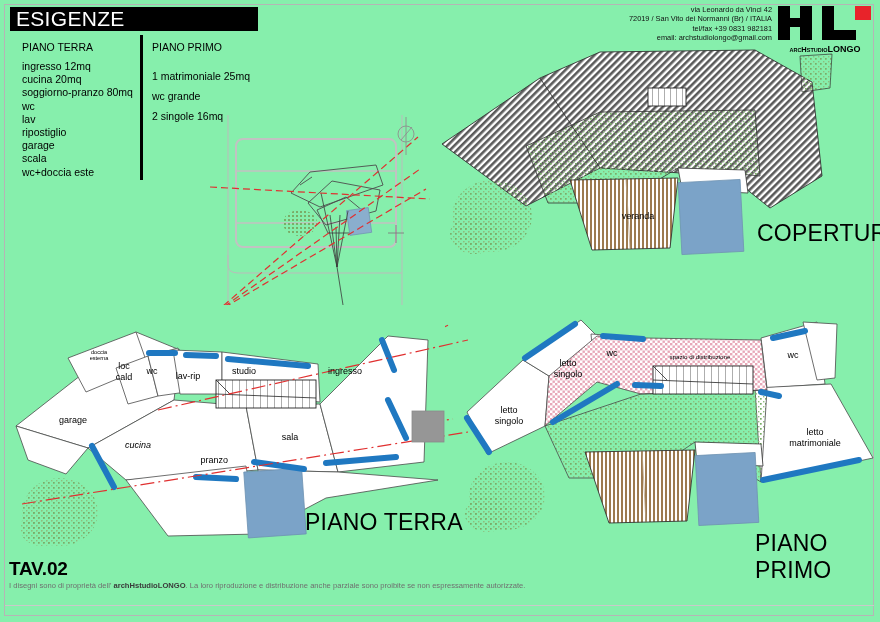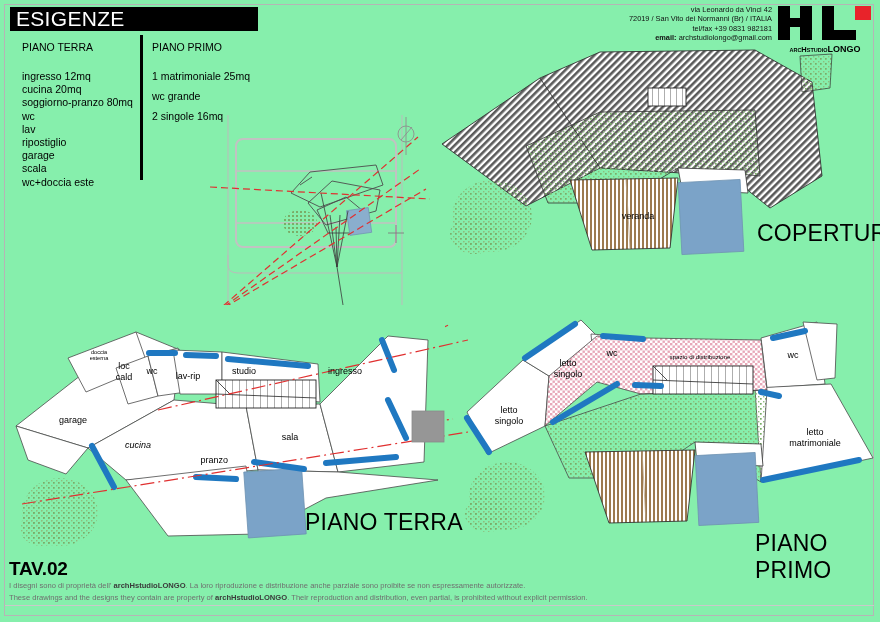--- a/index.html
+++ b/index.html
@@ -14,21 +14,21 @@
   .title-bar span{display:block;color:#fff;font-size:21px;line-height:24px;
                   padding-left:6px;letter-spacing:.3px;}
   .col-head{position:absolute;font-size:10.5px;}
   .list{position:absolute;font-size:10.5px;line-height:13.2px;}
   .list div{white-space:nowrap;}
   .vrule{position:absolute;left:140px;top:35px;width:3px;height:145px;background:#000;}
 
   
   .contact{position:absolute;right:108px;top:5px;text-align:right;
            font-size:7.4px;line-height:9.4px;color:#111;}
-  .contact b{font-weight:bold;}
+  .contact b{font-weight:normal;}
   .logo{position:absolute;right:6px;top:4px;width:98px;height:50px;}
   .logo .hl{position:absolute;left:0;top:0;width:98px;height:38px;}
   .logo .red{position:absolute;right:3px;top:2px;width:16px;height:14px;background:#e8232a;}
   .logo .lbl{position:absolute;left:0;bottom:-1px;width:98px;text-align:center;
              font-size:9px;font-weight:bold;line-height:10px;white-space:nowrap;}
   .logo .lbl .sm{font-size:5.5px;}
   .logo .lbl .md{font-size:7.5px;}
 
   
   .plan{position:absolute;}
@@ -52,21 +52,21 @@
 
 <div id="sheet">
 
   <div class="frame"></div>
 
   <div class="title-bar">
     <span>ESIGENZE</span>
   </div>
 
   <div class="col-head" style="left:22px;top:41px;">PIANO TERRA</div>
-  <div class="list" style="left:22px;top:70px;">
+  <div class="list" style="left:22px;top:60px;">
     <div>ingresso 12mq</div>
     <div>cucina 20mq</div>
     <div>soggiorno-pranzo 80mq</div>
     <div>wc</div>
     <div>lav</div>
     <div>ripostiglio</div>
     <div>garage</div>
     <div>scala</div>
     <div>wc+doccia este</div>
   </div>
@@ -336,16 +336,15 @@
   <div class="room" style="left:545px;top:358px;width:46px;">letto<br>singolo</div>
   <div class="room" style="left:486px;top:405px;width:46px;">letto<br>singolo</div>
   <div class="room" style="left:603px;top:348px;width:18px;">wc</div>
   <div class="room xs" style="left:645px;top:352px;width:110px;">spazio di distribuzione</div>
   <div class="room" style="left:784px;top:350px;width:18px;">wc</div>
   <div class="room" style="left:779px;top:427px;width:72px;">letto<br>matrimoniale</div>
   <div class="big-label" style="left:755px;top:530px;">PIANO PRIMO</div>
 
   <div class="tav">TAV.02</div>
   <div class="legal l1"><span>I disegni sono di proprietà dell' </span><b>archHstudioLONGO</b><span>. La loro riproduzione e distribuzione anche parziale sono proibite se non espressamente autorizzate.</span></div>
-  <div class="legal l2"><span>These drawings and the designs they contain are property of </span><b>archHstudioLONGO</b><span>. Their reproduction and distribution, even partial, is prohibited without explicit permission.</span></div>
   <div class="footline"></div>
 
 </div>
 
 </body></html>

